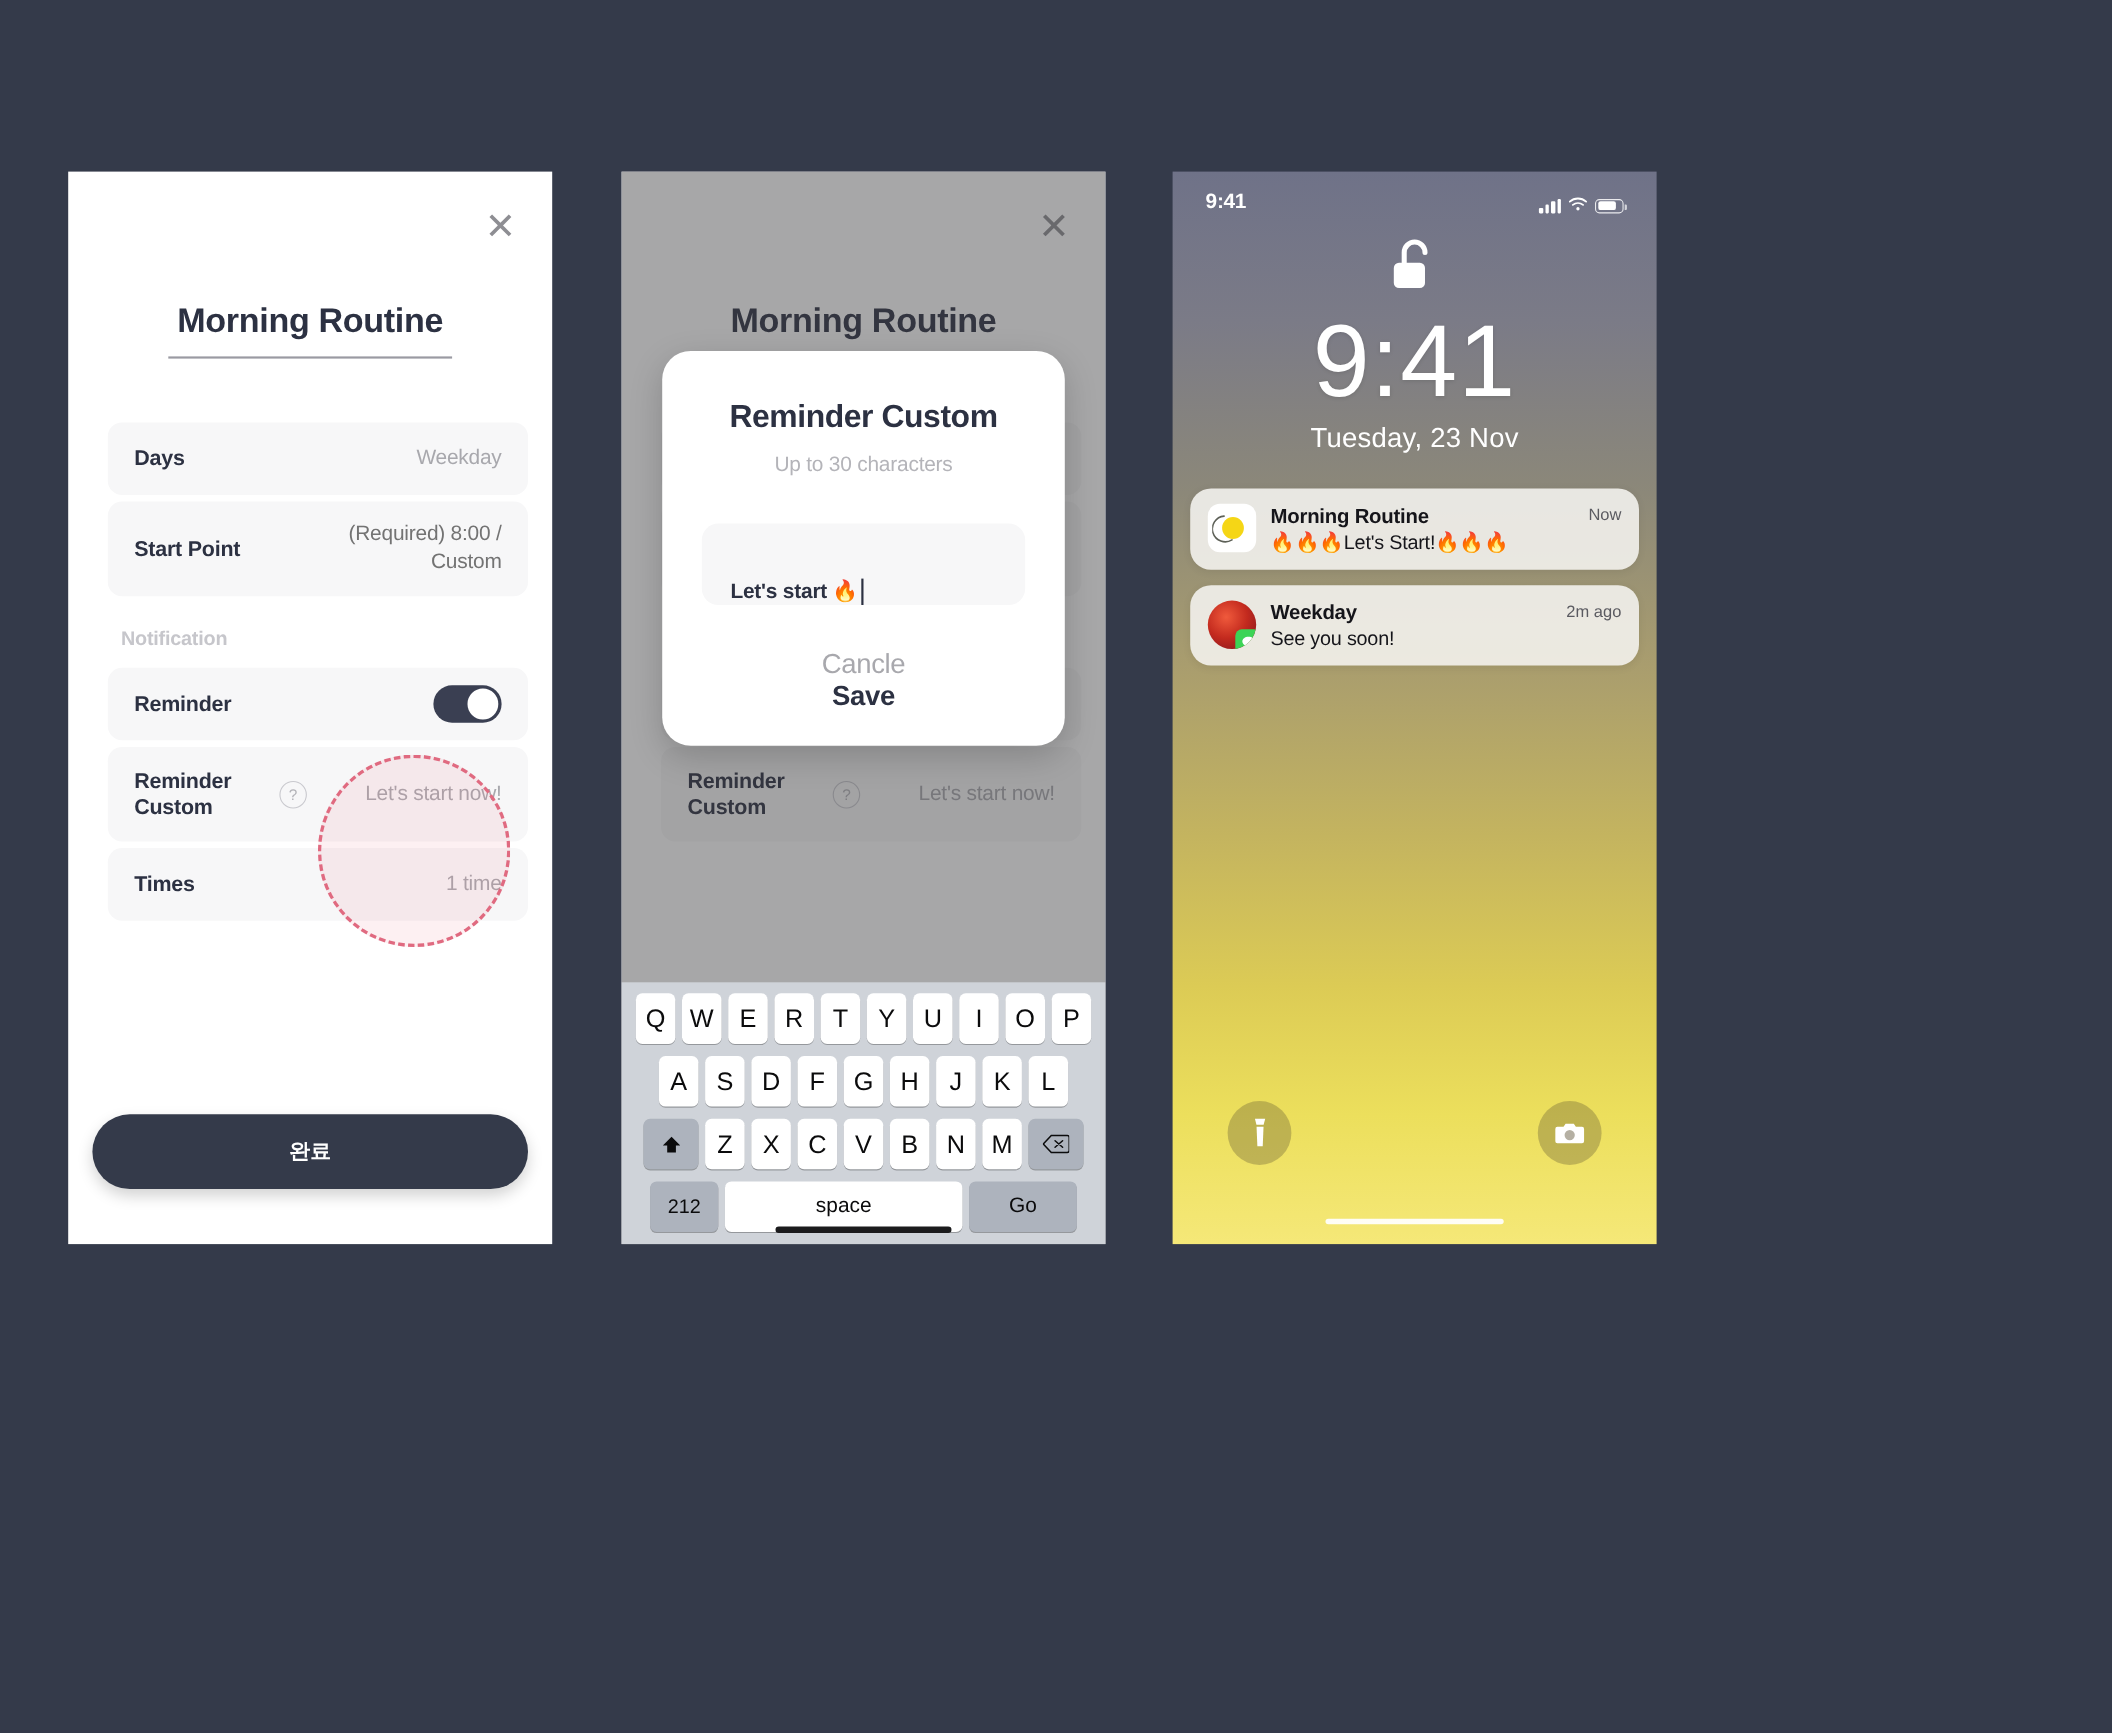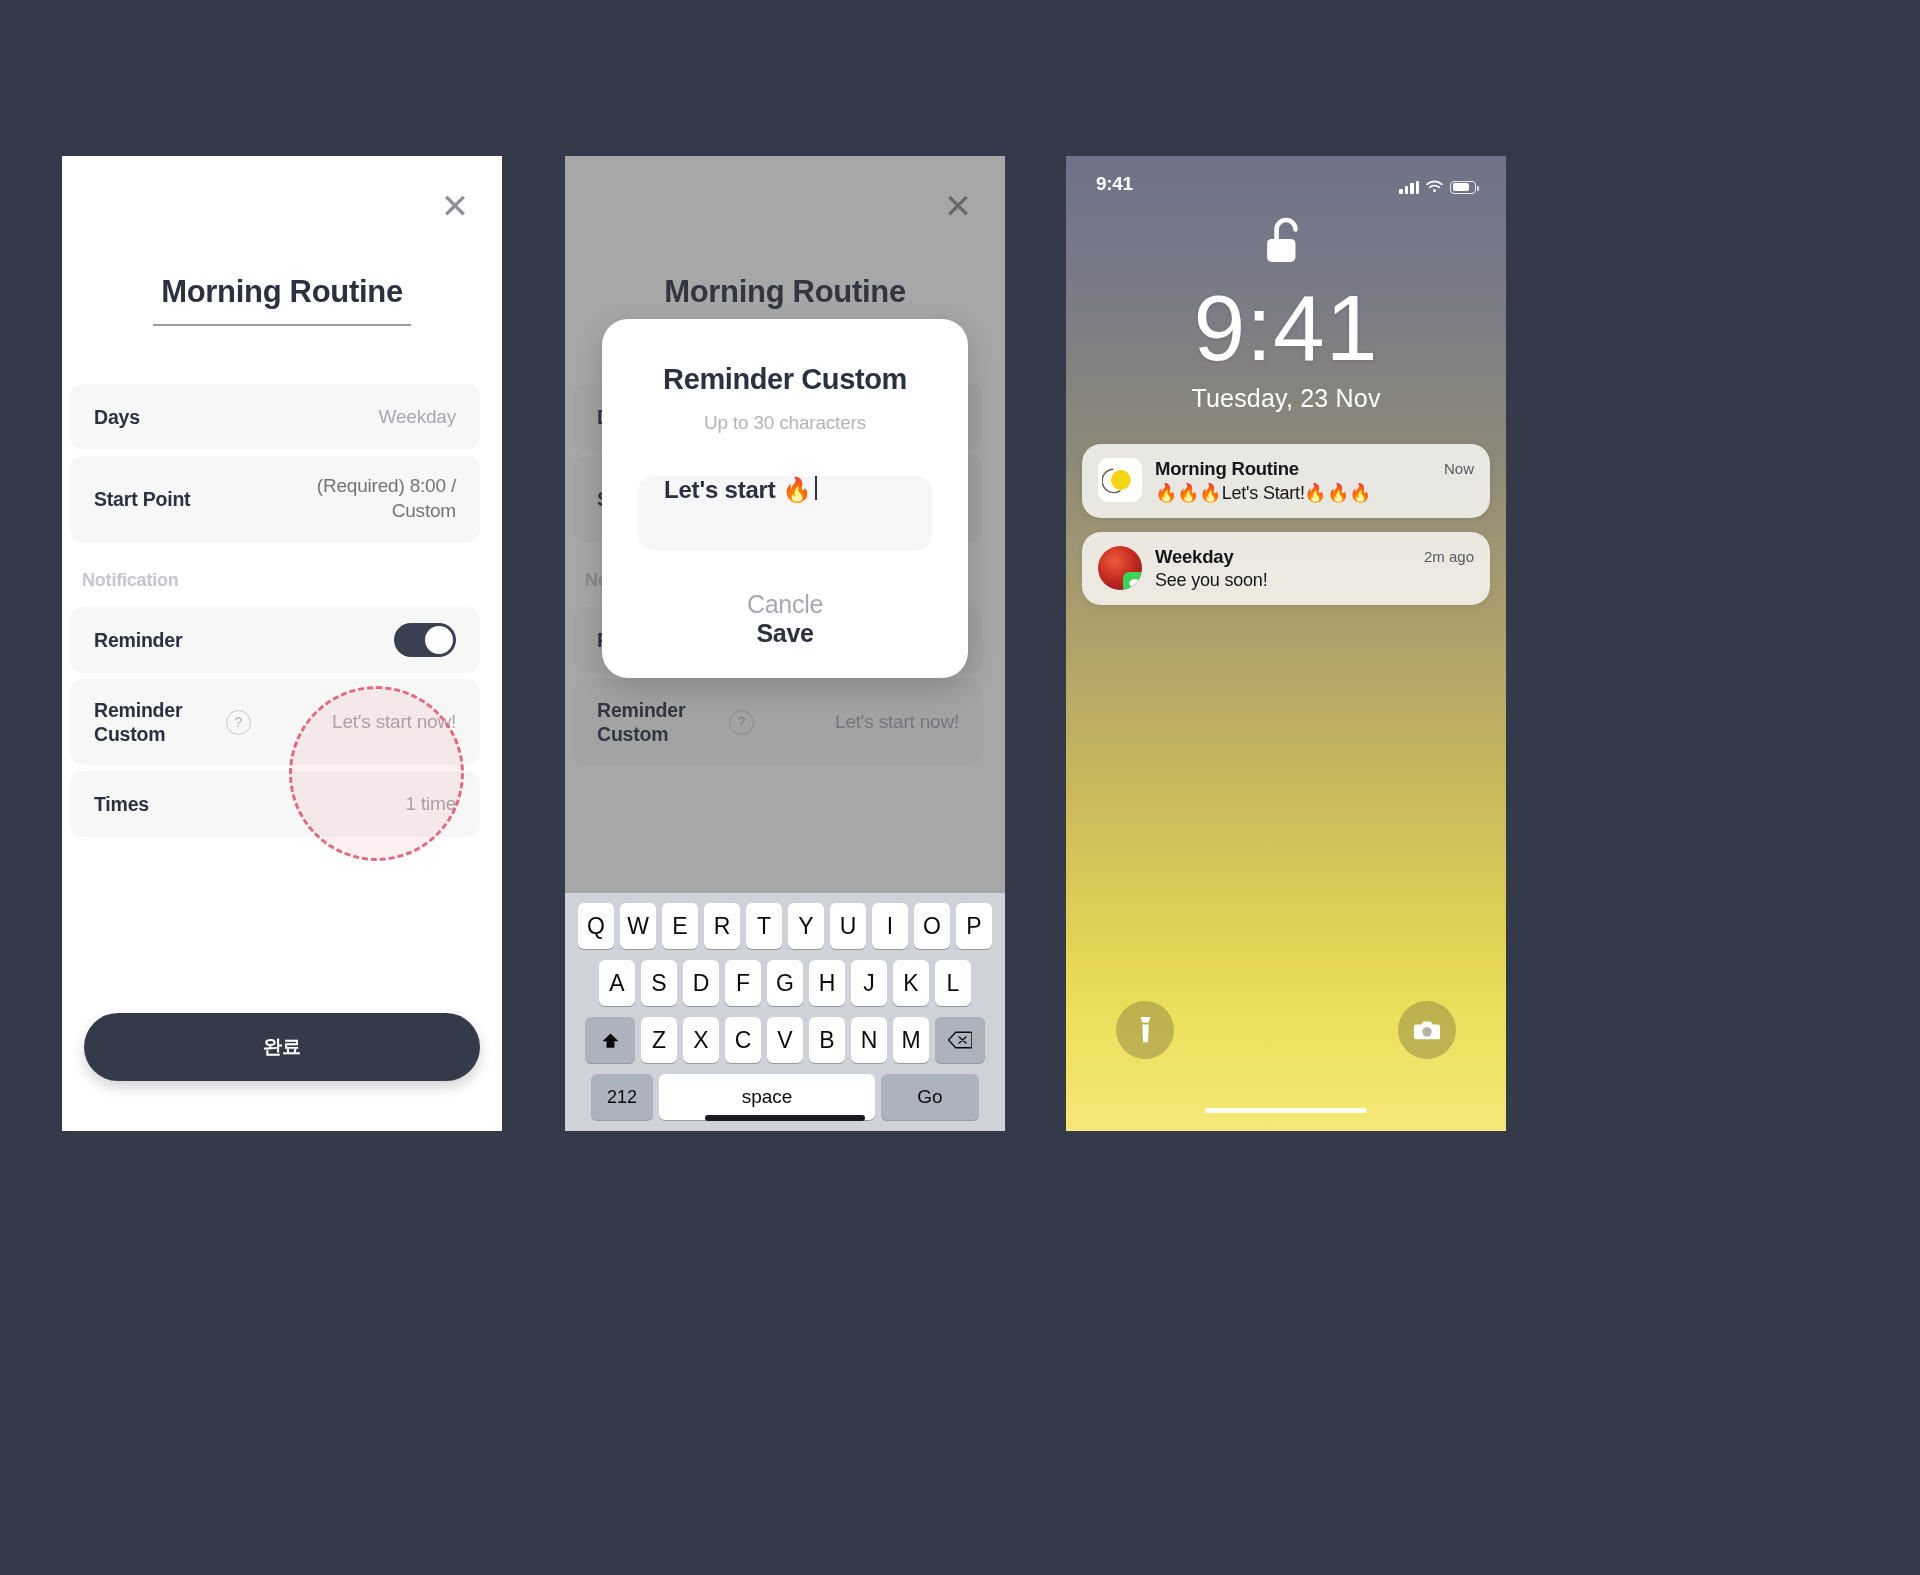--- a/index.html
+++ b/index.html
@@ -32,21 +32,21 @@
   }
   .p1-title-wrap {
     position: absolute; left: 0; right: 0; top: 118px; text-align: center;
   }
   .p1-title {
     font-size: 31px; font-weight: 700; color: #2c3142;
     letter-spacing: -0.3px; display: inline-block;
     padding: 0 4px 14px 4px; border-bottom: 2px solid #9a9aa2;
     min-width: 258px;
   }
-  .rows { position: absolute; left: 8px; right: 22px; top: 228px; }
+  .rows { position: absolute; left: 36px; right: 22px; top: 228px; }
   .row {
     background: #f7f7f8; border-radius: 13px;
     display: flex; align-items: center;
     padding: 0 24px; min-height: 66px; margin-bottom: 6px;
     position: relative;
   }
   .row.tall { min-height: 86px; }
   .row-label {
     font-size: 19.5px; font-weight: 700; color: #2c3142;
     letter-spacing: -0.2px; line-height: 1.25;
@@ -107,22 +107,22 @@
   .modal-title {
     text-align: center; font-size: 29px; font-weight: 700;
     color: #2c3142; letter-spacing: -0.4px;
   }
   .modal-sub {
     text-align: center; font-size: 19px; color: #b4b4b9;
     margin-top: 16px; letter-spacing: -0.2px;
   }
   .modal-input {
     margin-top: 42px; background: #f7f7f8; border-radius: 15px;
-    height: 74px; display: flex; align-items: flex-start;
-    padding: 0 26px; font-size: 24px; font-weight: 600; color: #2c3142;
+    height: 74px; display: flex; align-items: flex-end;
+    padding: 0 26px; font-size: 19px; font-weight: 600; color: #2c3142;
     letter-spacing: -0.2px;
   }
   .caret {
     display: inline-block; width: 2px; height: 24px;
     background: #2c3142; margin-left: 3px; vertical-align: -4px;
   }
   .modal-actions {
     display: flex; margin-top: 40px; flex-direction: column;
   }
   .modal-actions > div { flex: 1; text-align: center; font-size: 25px; letter-spacing: -0.3px; }

